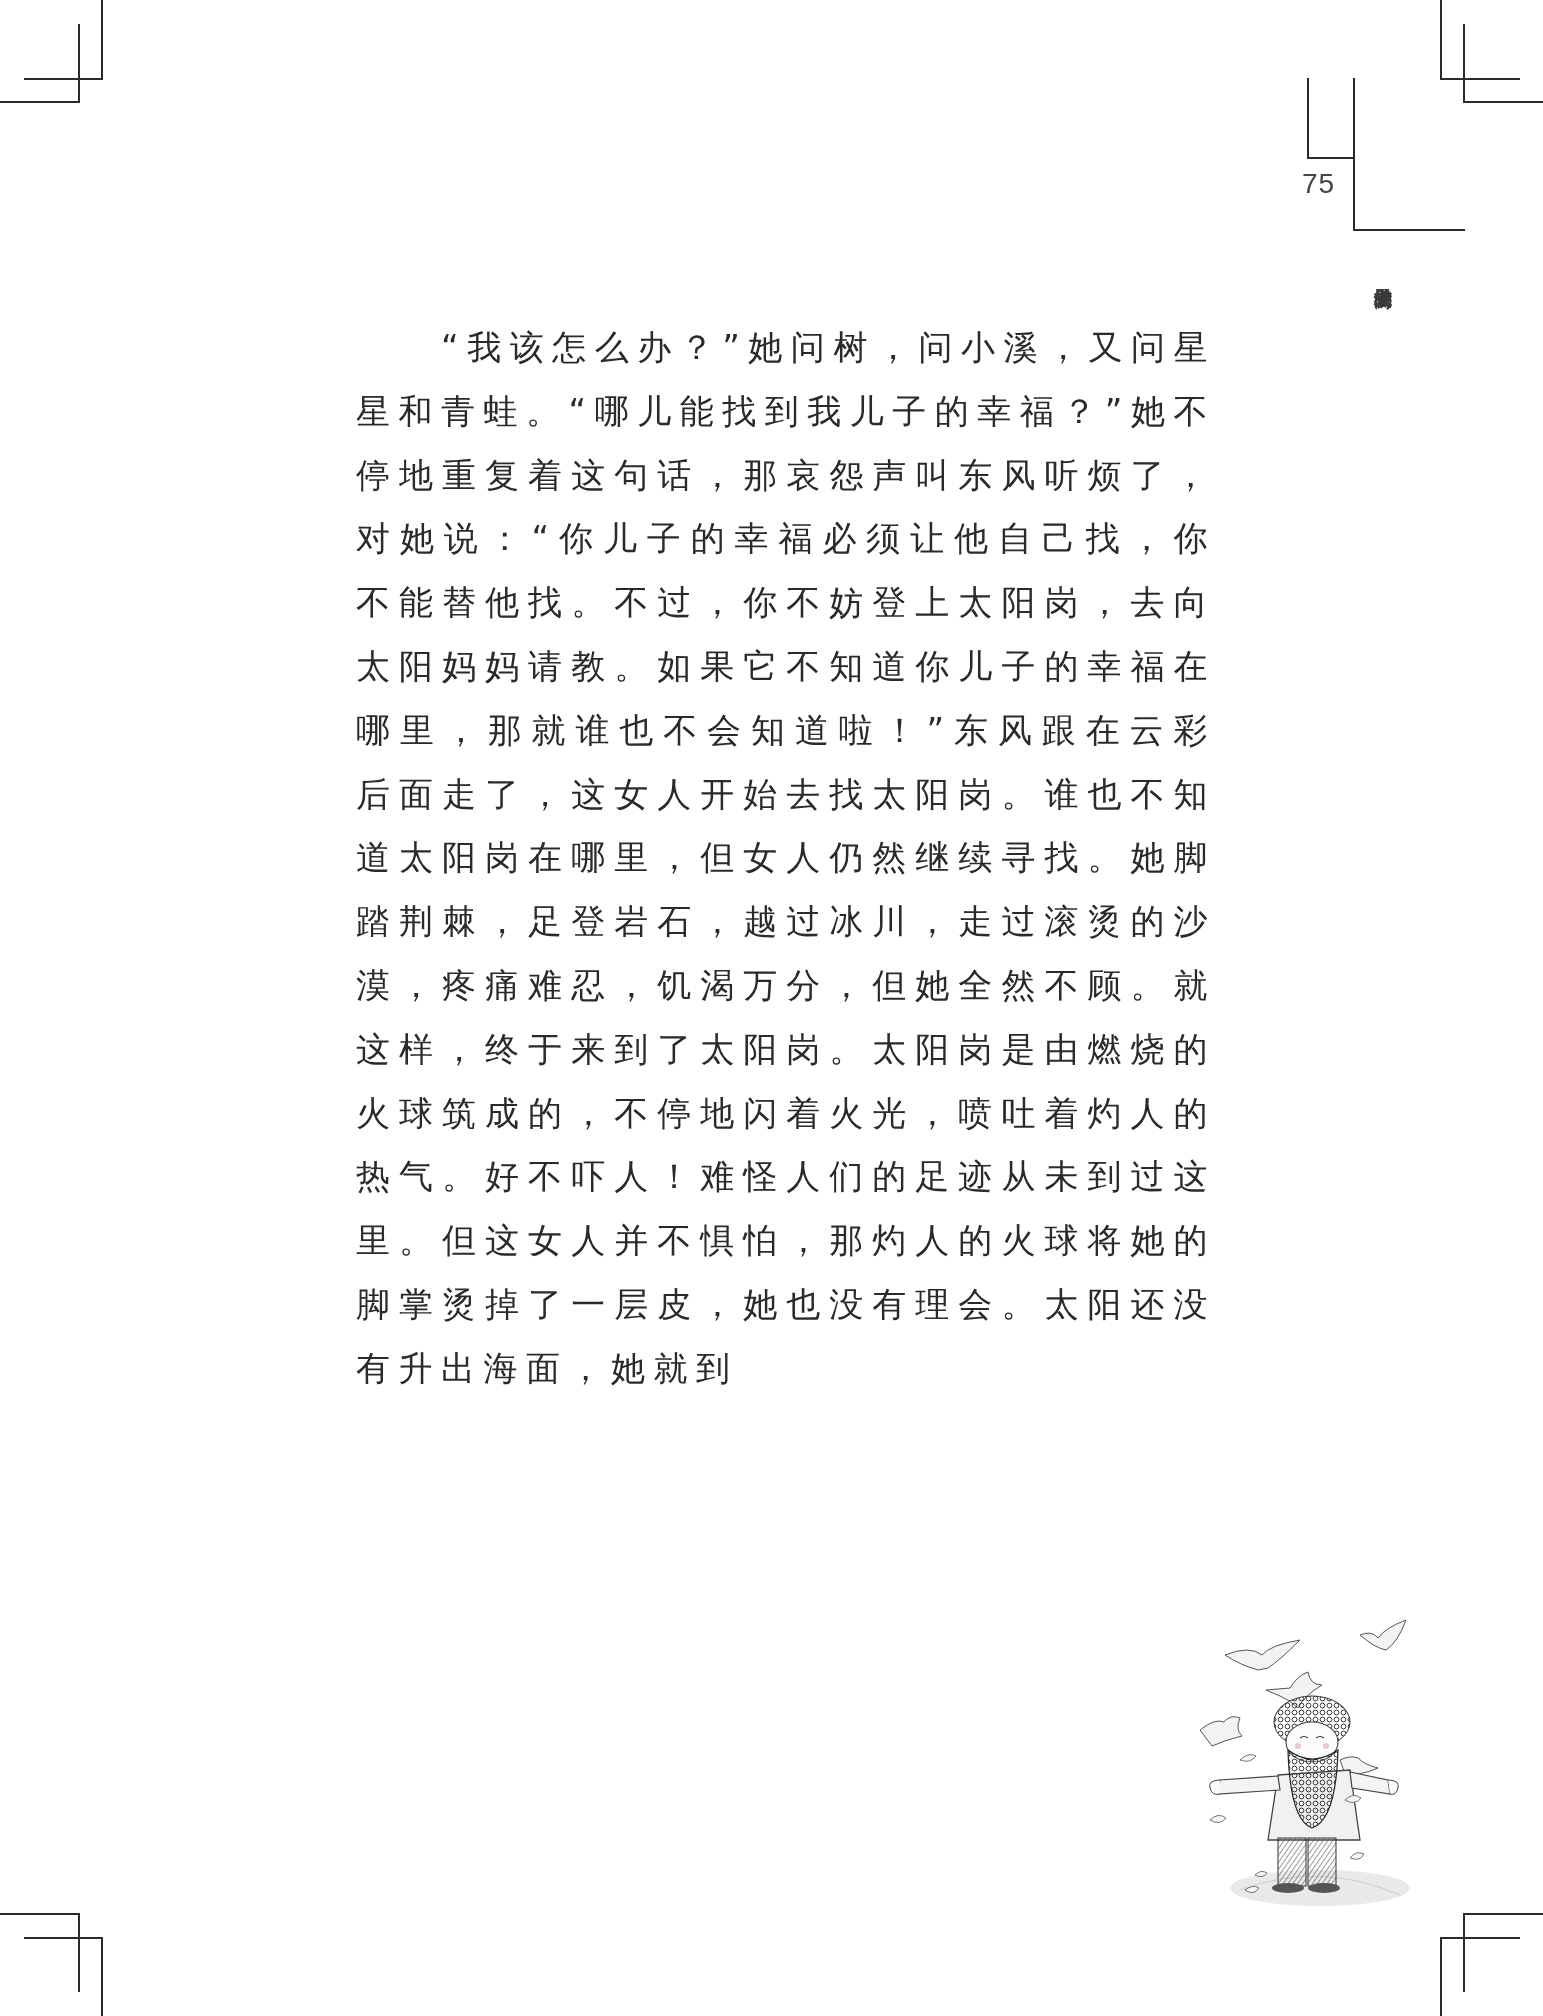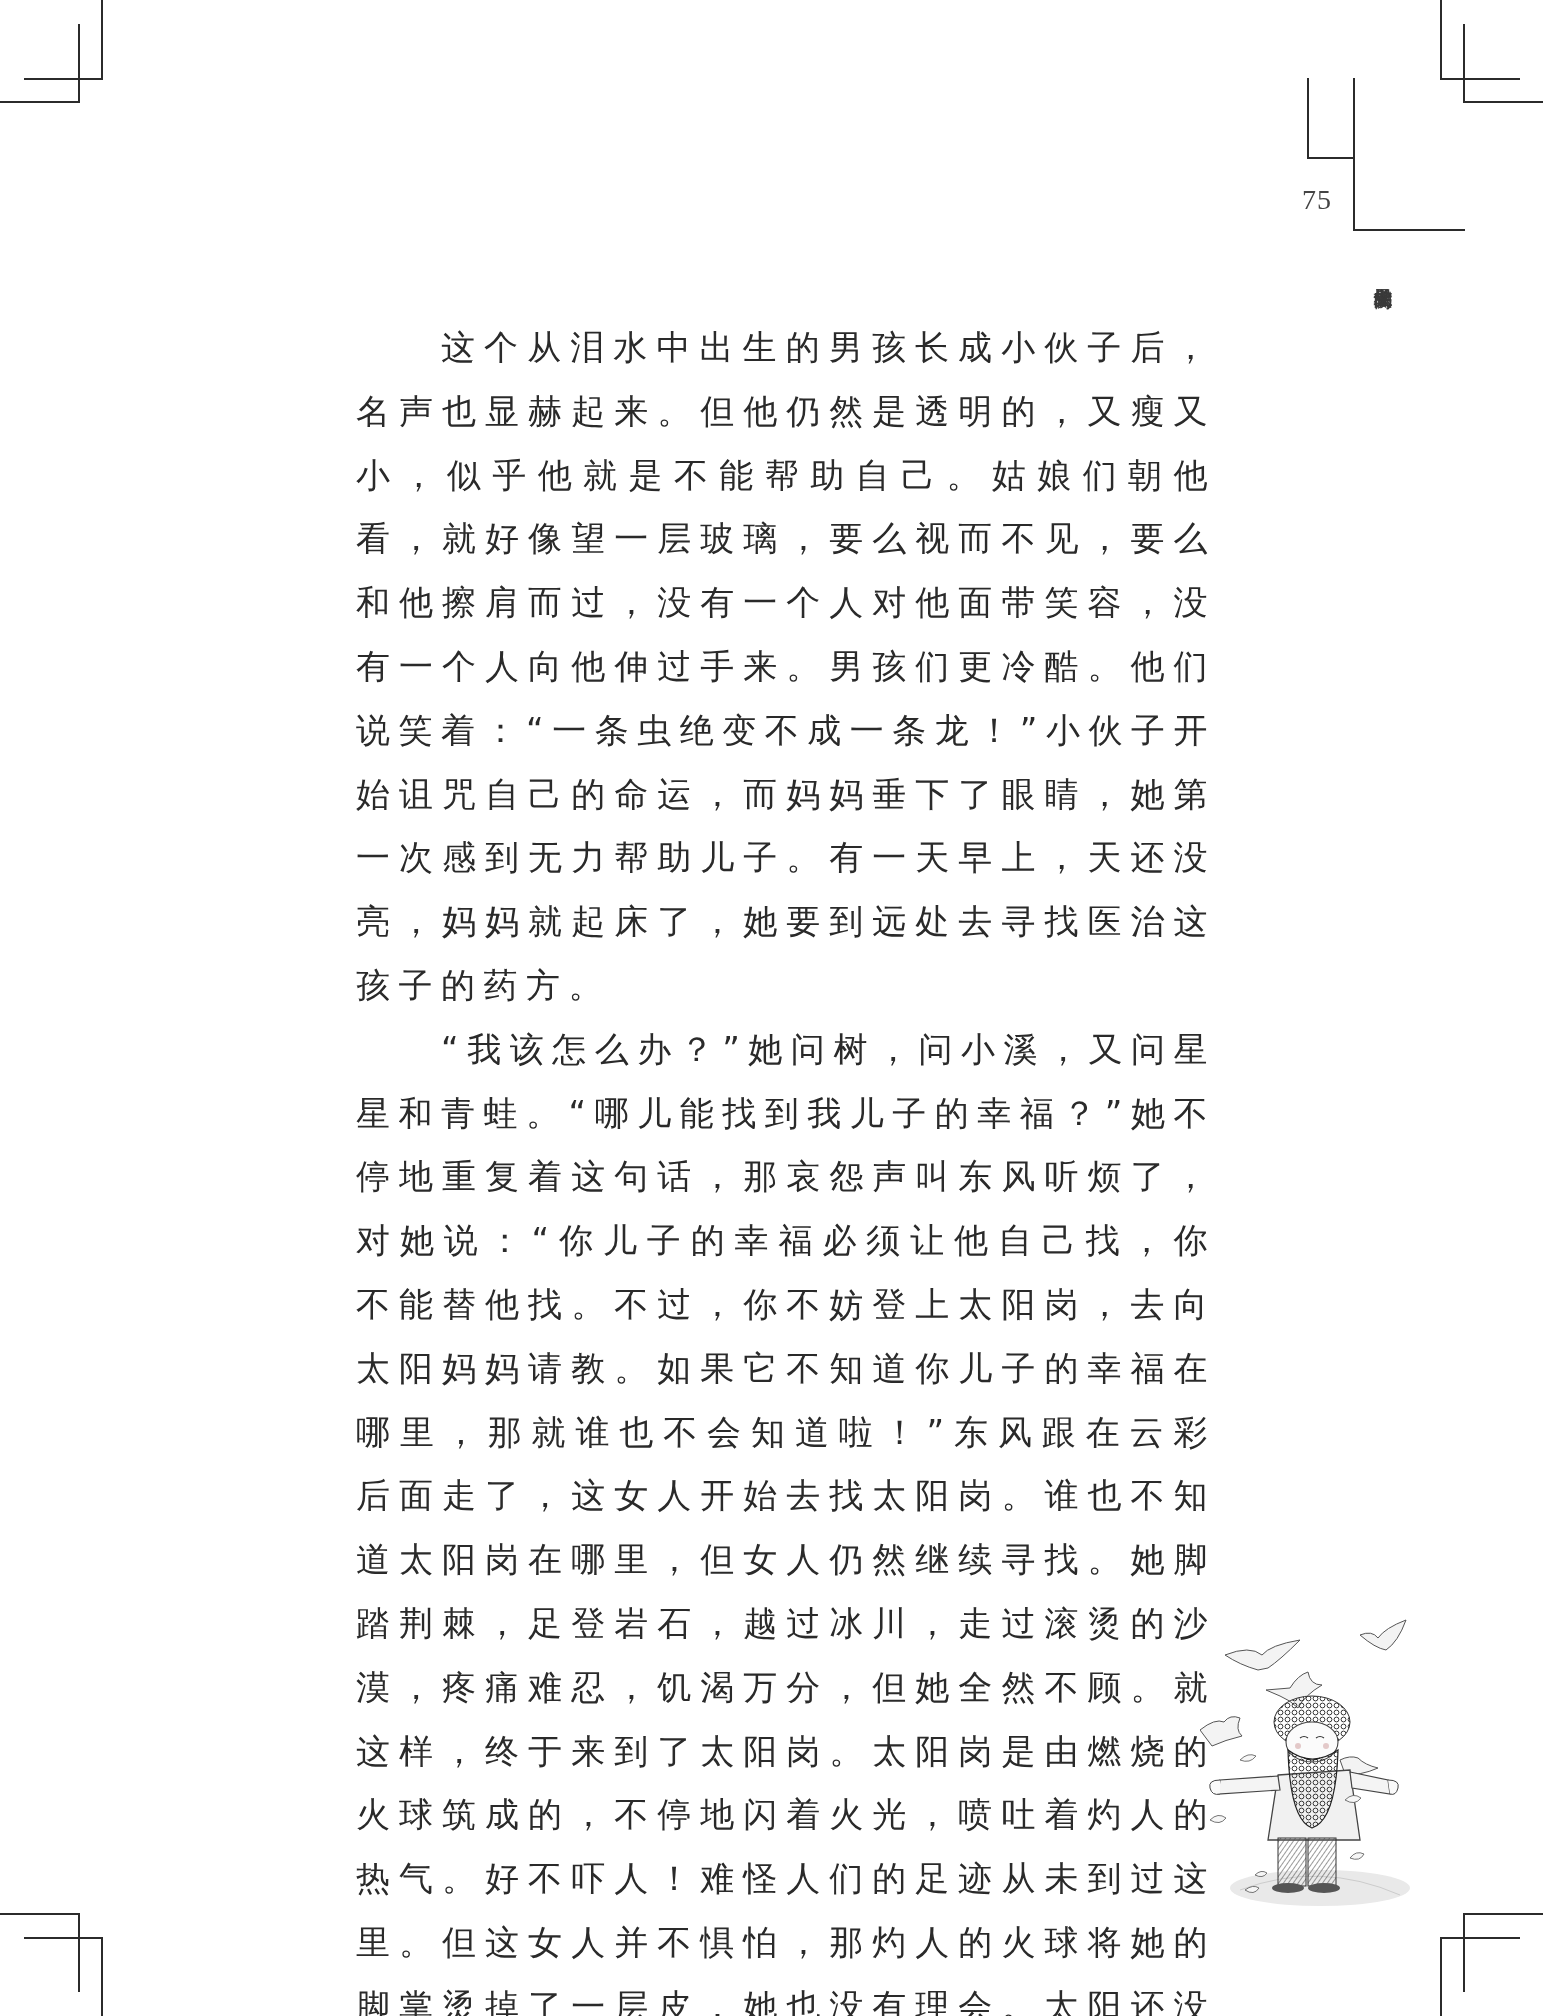--- a/index.html
+++ b/index.html
@@ -15,22 +15,22 @@
       font-family: "DejaVu Sans", "Liberation Sans", sans-serif;
       color: #2a2a2a;
     }
     .crop {
       position: absolute;
       background: #2b2b2b;
     }
     .page-number {
       position: absolute;
       left: 1302px;
-      top: 184px;
-      font-family: Liberation Serif, serif;
+      top: 168px;
+      font-family: Liberation Sans, sans-serif;
       font-size: 28px;
       color: #444;
       letter-spacing: 1px;
     }
     .running-title {
       position: absolute;
       left: 1372px;
       top: 274px;
       width: 24px;
       font-size: 19px;
@@ -91,21 +91,20 @@
 <div class="crop" style="left:1307px;top:78px;width:2px;height:80px;"></div>
 <div class="crop" style="left:1307px;top:157px;width:48px;height:2px;"></div>
 <div class="crop" style="left:1353px;top:78px;width:2px;height:152px;"></div>
 <div class="crop" style="left:1353px;top:229px;width:112px;height:2px;"></div>
 
 <div class="page-number">75</div>
 
 <div class="running-title">做在大胡子里的鸟窝</div>
 
 <div class="body-text">
-  <p class="para">这个从泪水中出生的男孩长成小伙子后，名声也显赫起来。但他仍然是透明的，又瘦又小，似乎他就是不能帮助自己。姑娘们朝他看，就好像望一层玻璃，要么视而不见，要么和他擦肩而过，没有一个人对他面带笑容，没有一个人向他伸过手来。男孩们更冷酷。他们说笑着：“一条虫绝变不成一条龙！”小伙子开始诅咒自己的命运，而妈妈垂下了眼睛，她第一次感到无力帮助儿子。有一天早上，天还没亮，妈妈就起床了，她要到远处去寻找医治这孩子的药方。</p>
   <p class="para">“我该怎么办？”她问树，问小溪，又问星星和青蛙。“哪儿能找到我儿子的幸福？”她不停地重复着这句话，那哀怨声叫东风听烦了，对她说：“你儿子的幸福必须让他自己找，你不能替他找。不过，你不妨登上太阳岗，去向太阳妈妈请教。如果它不知道你儿子的幸福在哪里，那就谁也不会知道啦！”东风跟在云彩后面走了，这女人开始去找太阳岗。谁也不知道太阳岗在哪里，但女人仍然继续寻找。她脚踏荆棘，足登岩石，越过冰川，走过滚烫的沙漠，疼痛难忍，饥渴万分，但她全然不顾。就这样，终于来到了太阳岗。太阳岗是由燃烧的火球筑成的，不停地闪着火光，喷吐着灼人的热气。好不吓人！难怪人们的足迹从未到过这里。但这女人并不惧怕，那灼人的火球将她的脚掌烫掉了一层皮，她也没有理会。太阳还没有升出海面，她就到</p>
 </div>
 
 <div class="illustration">
   <svg width="270" height="330" viewBox="0 0 270 330" xmlns="http://www.w3.org/2000/svg">
     <defs>
       <pattern id="hatch" width="4" height="4" patternUnits="userSpaceOnUse" patternTransform="rotate(35)">
         <line x1="0" y1="0" x2="0" y2="4" stroke="#555" stroke-width="1.2"></line>
       </pattern>
       <pattern id="curl" width="7" height="7" patternUnits="userSpaceOnUse">

